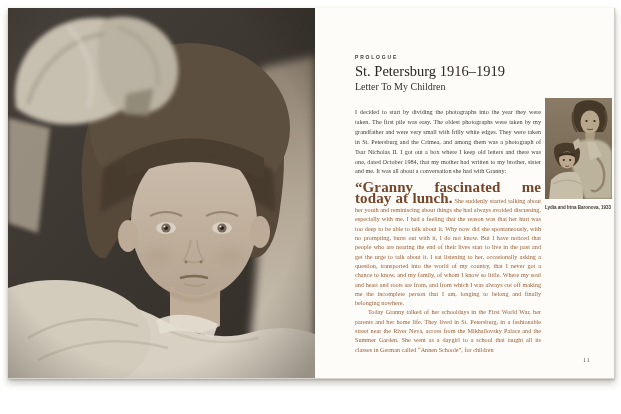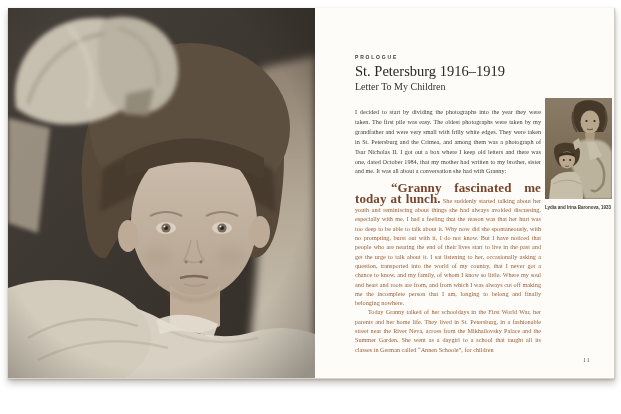--- a/index.html
+++ b/index.html
@@ -43,21 +43,21 @@
   }
   .intro{
     margin-top:14px;font-size:6.2px;line-height:9.9px;
     text-align:justify;color:#45403a;
   }
   .quote{
     margin-top:6px;font-size:6.2px;line-height:9.3px;
     text-align:justify;color:#9a5f37;
   }
   .quote-lead{
-    font-size:13px;font-weight:bold;color:#76452a;letter-spacing:0.1px;margin-left:36px;
+    font-size:15px;font-weight:bold;color:#76452a;letter-spacing:0.1px;
   }
   .quote-para2{
     margin:0;text-indent:13px;
   }
   .side-photo{
     position:absolute;left:230px;top:90px;width:67px;margin:0;
   }
   .side-photo svg{display:block;width:67px;height:101px;}
   .side-photo figcaption{
     margin-top:6px;font-family:"Liberation Sans", sans-serif;

